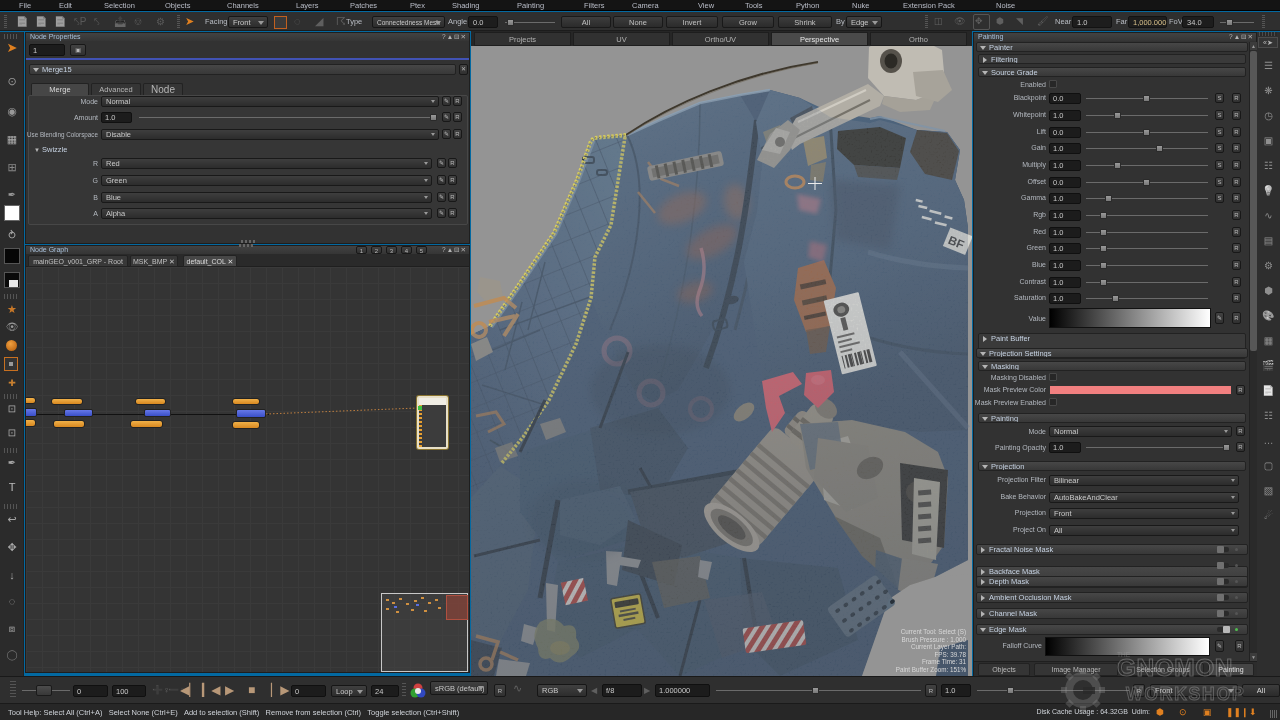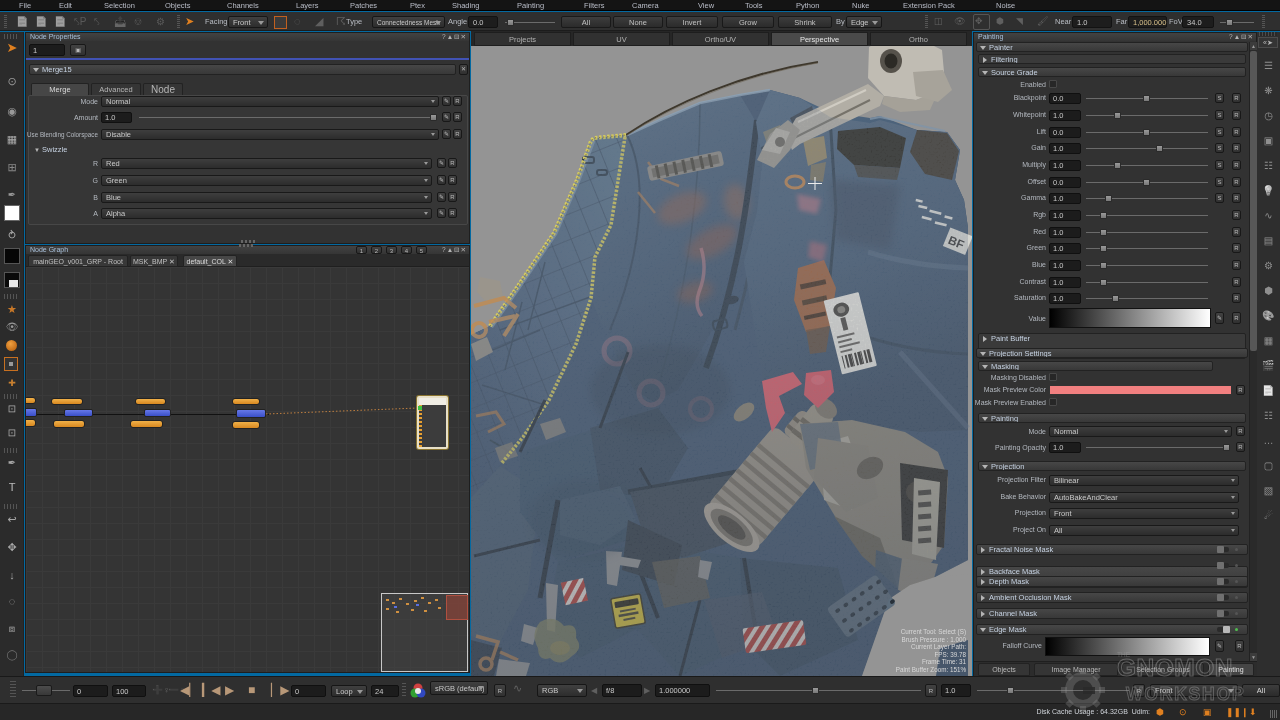--- a/index.html
+++ b/index.html
@@ -646,21 +646,21 @@
       <div class="fld" style="left:75px;top:260px;width:32px;height:11px;line-height:10px">1.0</div>
       <div class="slid" style="left:112px;top:265px;width:122px"></div>
       <div class="slth" style="left:138px;top:262px"></div>
       <div class="rbtn" style="left:258px;top:260px">R</div>
       <div class="lab" style="left:0;top:282px;width:72px">Value</div>
       <div class="abs" style="left:75px;top:275px;width:162px;height:20px;background:linear-gradient(90deg,#000,#fff);border:1px solid #111"></div>
       <div class="rbtn" style="left:241px;top:279px;height:12px;line-height:11px">✎</div>
       <div class="rbtn" style="left:258px;top:279px;height:12px;line-height:11px">R</div>
       <div class="chdr" style="left:4px;top:300px;width:268px;height:26px;background:#3a3a3a"><i class="cr"></i>Paint Buffer</div>
       <div class="chdr" style="left:2px;top:315px;width:272px;height:10px"><i></i>Projection Settings</div>
-      <div class="chdr" style="left:4px;top:328px;width:235px;height:10px"><i></i>Masking</div>
+      <div class="chdr" style="left:4px;top:328px;width:268px;height:10px"><i></i>Masking</div>
       <div class="lab" style="left:0;top:341px;width:72px">Masking Disabled</div>
       <div class="cb" style="left:75px;top:340px"></div>
       <div class="lab" style="left:0;top:353px;width:72px">Mask Preview Color</div>
       <div class="abs" style="left:75px;top:352px;width:183px;height:10px;background:#f28080;border:1px solid #333"></div>
       <div class="rbtn" style="left:262px;top:352px">R</div>
       <div class="lab" style="left:0;top:366px;width:72px">Mask Preview Enabled</div>
       <div class="cb" style="left:75px;top:365px"></div>
       <div class="chdr" style="left:4px;top:380px;width:268px;height:10px"><i></i>Painting</div>
       <div class="lab" style="left:0;top:395px;width:72px">Mode</div>
       <div class="dd" style="left:75px;top:393px;width:183px;height:11px;line-height:10px">Normal</div>
@@ -777,20 +777,21 @@
       <div class="slth" style="left:812px;top:10px"></div>
       <div class="rbtn" style="left:925px;top:7px;width:12px;height:13px;line-height:12px">R</div>
       <div class="fld" style="left:941px;top:7px;width:30px;height:13px;line-height:12px">1.0</div>
       <div class="slid" style="left:977px;top:13px;width:152px"></div>
       <div class="slth" style="left:1007px;top:10px"></div>
       <div class="rbtn" style="left:1133px;top:7px;width:12px;height:13px;line-height:12px">R</div>
       <div class="tdd" style="left:1150px;top:7px;width:88px;height:13px;line-height:12px">Front</div>
       <div class="tbtn" style="left:1242px;top:7px;width:38px;height:13px;line-height:12px;color:#d8d8d8">All</div>
     </div>
 <div id="statusbar" class="abs" style="left:0;top:703px;width:1280px;height:17px;background:#272727;border-top:1px solid #1a1a1a;">
+      <div class="abs" style="left:8px;top:4px;font-size:7.5px;color:#cfd3d9">Tool Help: Select All (Ctrl+A)&nbsp;&nbsp;&nbsp;Select None (Ctrl+E)&nbsp;&nbsp;&nbsp;Add to selection (Shift)&nbsp;&nbsp;&nbsp;Remove from selection (Ctrl)&nbsp;&nbsp;&nbsp;Toggle selection (Ctrl+Shift)</div>
       <div class="abs" style="left:1000px;top:4px;width:150px;text-align:right;font-size:7px;color:#cfd3d9">Disk Cache Usage : 64.32GB&nbsp;&nbsp;Udim:</div>
       <div class="abs" style="left:1156px;top:3px;color:#e08020;font-size:9px">⬢</div>
       <div class="abs" style="left:1179px;top:3px;color:#e08020;font-size:9px">⊙</div>
       <div class="abs" style="left:1203px;top:3px;color:#e08020;font-size:9px">▣</div>
       <div class="abs" style="left:1226px;top:3px;color:#e08020;font-size:9px">❚❚❙</div>
       <div class="abs" style="left:1249px;top:3px;color:#e08020;font-size:9px">⬇</div>
       <div class="abs" style="left:1270px;top:6px;width:8px;height:8px;background:repeating-linear-gradient(90deg,#666 0 1px,#272727 1px 2px)"></div>
     </div>
 <div id="watermark" style="position:absolute;z-index:50">
       <svg class="abs" style="left:1040px;top:644px" width="240" height="76">

